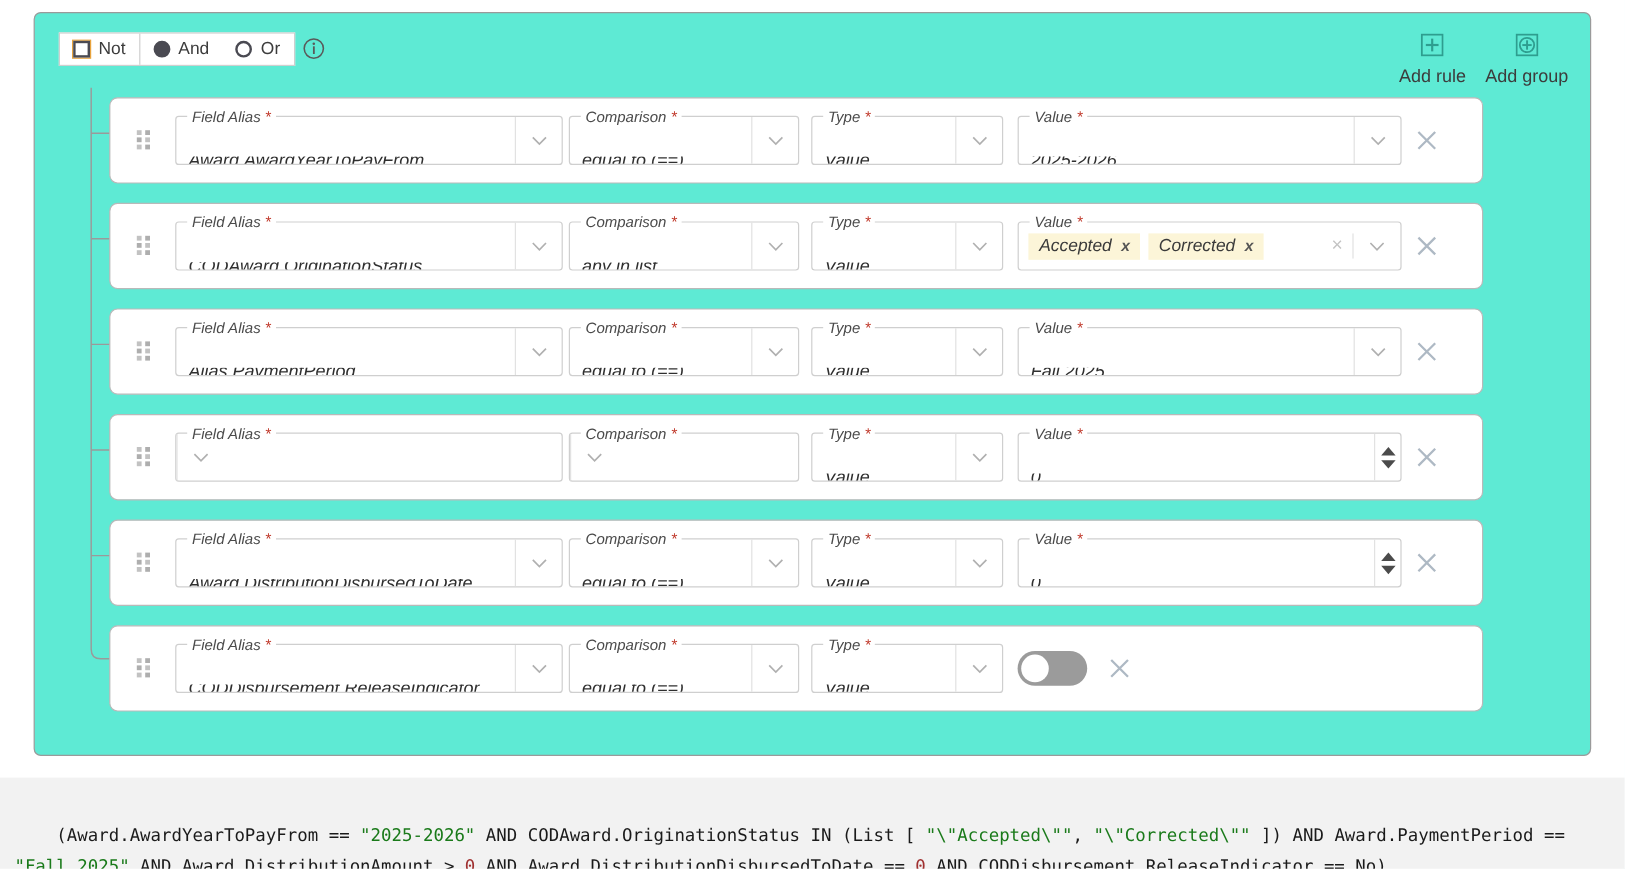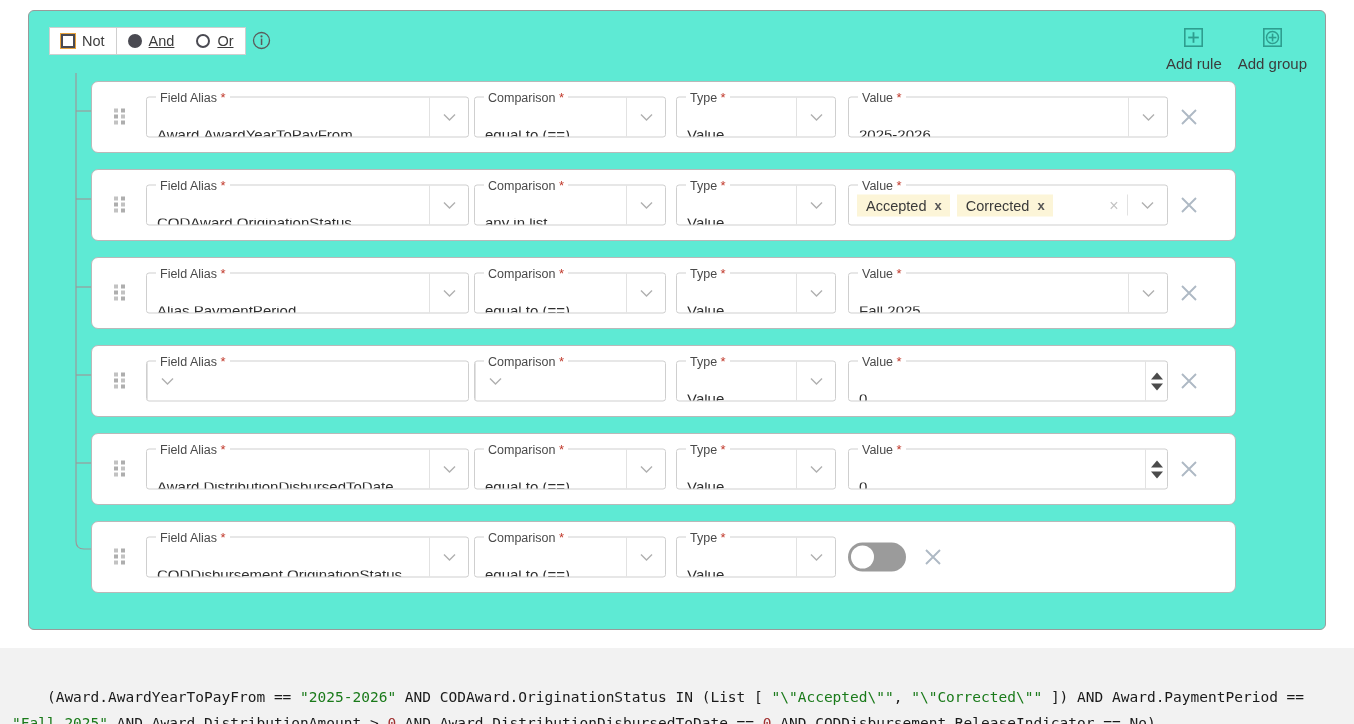--- a/index.html
+++ b/index.html
@@ -40,21 +40,21 @@
     height: 28px;
   }
   .logic-cell {
     display: flex; align-items: center; gap: 7px;
     padding: 0 11px;
     font-size: 14.5px;
     color: #3c3c3c;
     cursor: pointer;
     white-space: nowrap;
   }
-  .logic-cell + .logic-cell { border-left: 1px solid #cfcfcf; text-decoration: underline; }
+  .logic-cell + .logic-cell { border-left: 1px solid #cfcfcf; }
   .logic-cell.no-divider { border-left: none; }
 
   .cb {
     width: 14px; height: 14px;
     border: 2px solid #4a4a52;
     background: #fff;
     box-shadow: 0 0 0 1px #e8a33d;
     display: inline-block;
     flex: none;
   }
@@ -99,20 +99,21 @@
   .rules { position: absolute; left: 62px; top: 70px; }
 
   .rule {
     position: relative;
     width: 1145px;
     height: 72px;
     border: 1px solid #b9b9b9;
     border-radius: 7px;
     background: #fff;
     margin-bottom: 16px;
+    font-style: italic;
   }
 
   .drag {
     position: absolute; left: 22px; top: 50%;
     transform: translateY(-50%);
     width: 11px; height: 17px;
     display: grid;
     grid-template-columns: 4px 4px;
     grid-template-rows: 4px 4px 4px;
     gap: 2px 3px;
@@ -576,21 +577,21 @@
         <div class="drag">
           <i></i>
             <i></i>
             <i></i>
             <i></i>
             <i></i>
             <i></i>
         </div>
         <div class="field" style="left:54px; width:323px;">
           <span class="legend"><span>Field Alias</span> <span class="req">*</span></span>
-          <span class="val">CODDisbursement.OriginationStatus</span>
+          <span class="val">CODDisbursement.ReleaseIndicator</span>
           <span class="caret-btn">
             <svg class="caret" viewBox="0 0 13 8">
                 <path d="M1,1 L6.5,6.6 L12,1" fill="none" stroke="#b0b0b0" stroke-width="1.4"></path>
               </svg>
           </span>
         </div>
         <div class="field" style="left:382px; width:192px;">
           <span class="legend"><span>Comparison</span> <span class="req">*</span></span>
           <span class="val">equal to (==)</span>
           <span class="caret-btn">

